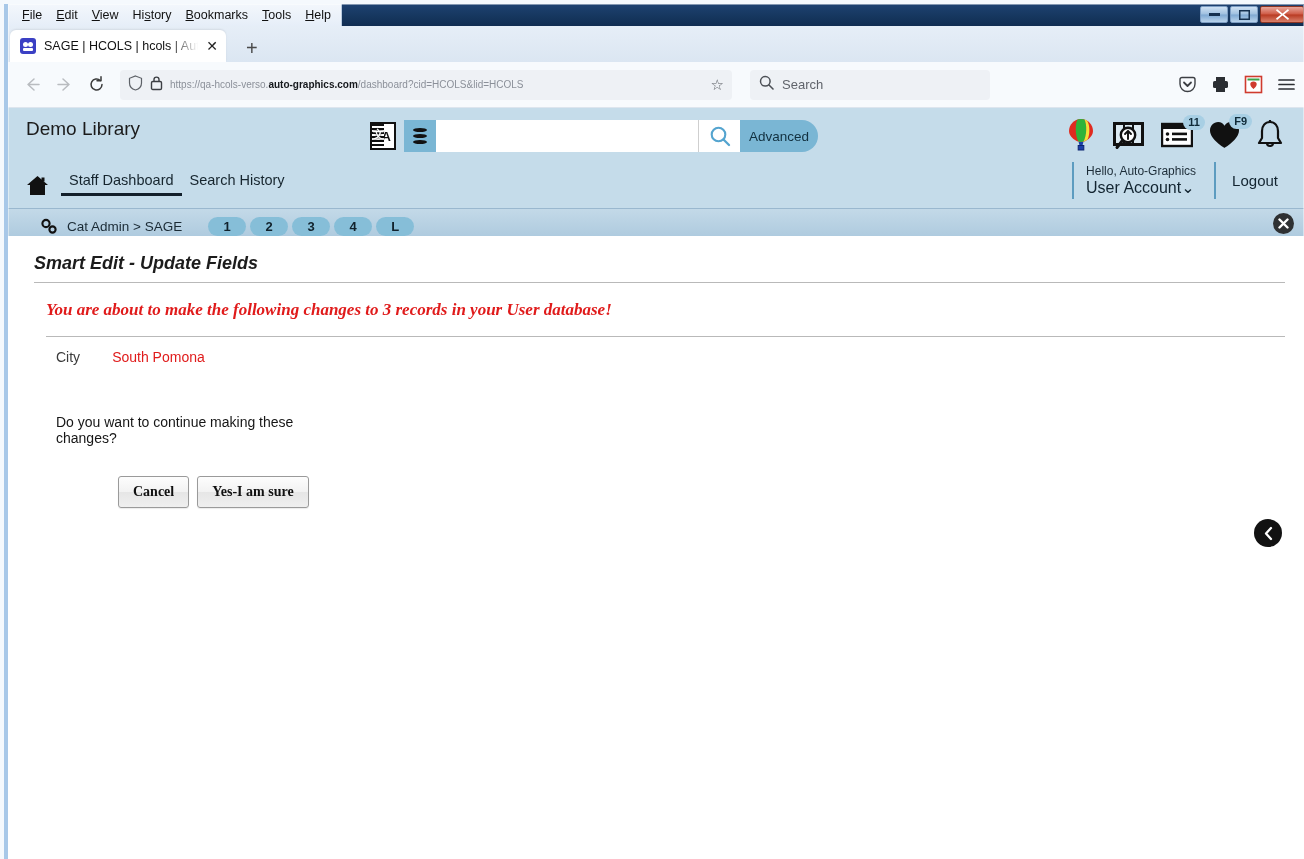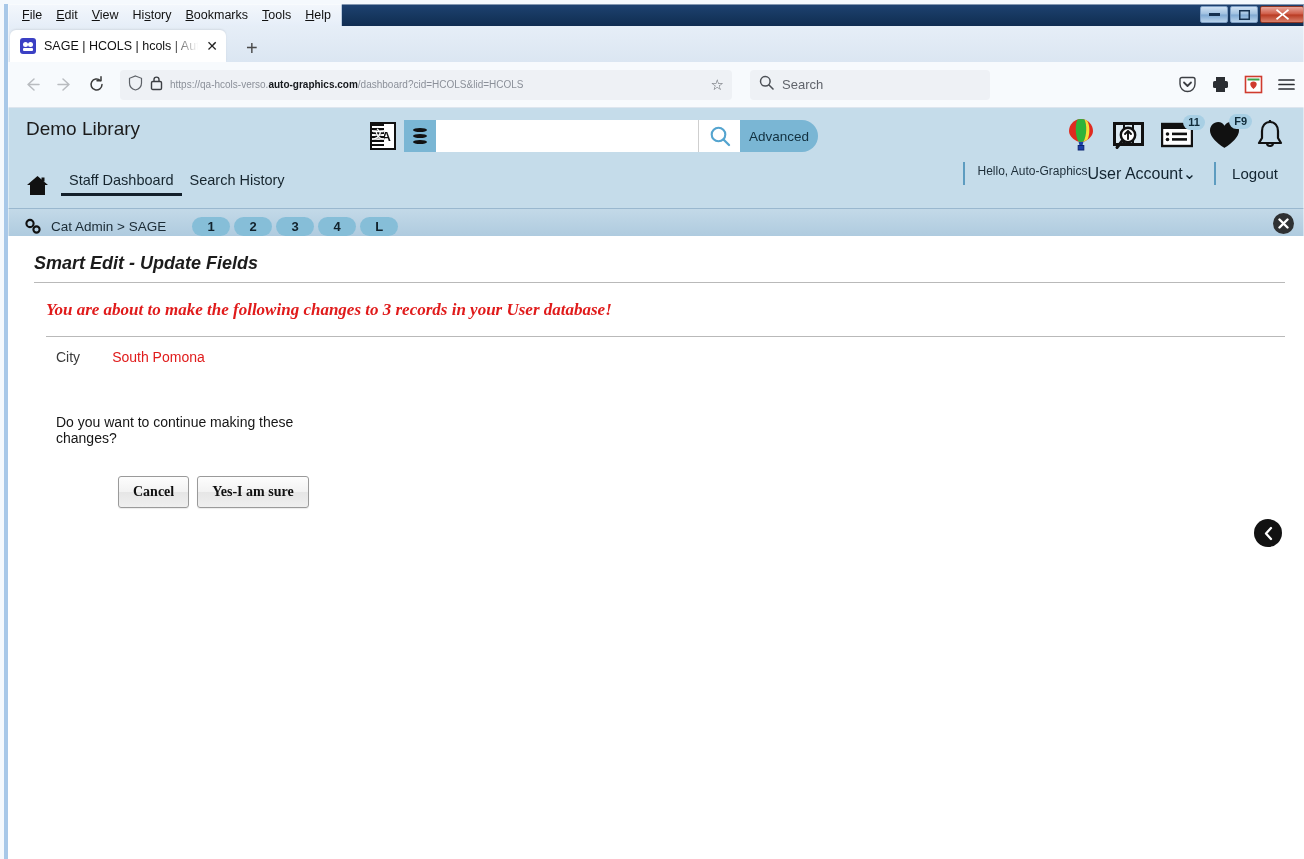--- a/index.html
+++ b/index.html
@@ -242,35 +242,35 @@
   .ntab.active::after {
     content: ""; position: absolute; left: 0; right: 0; bottom: 0;
     height: 3px; background: #13202b;
   }
   .account-block {
     position: absolute; right: 20px; top: 54px;
     display: flex; align-items: stretch; gap: 0;
   }
   .acct {
     border-left: 2px solid #5d9cc0; padding: 2px 18px 2px 12px;
-    display: flex; flex-direction: row; justify-content: center;
+    display: flex; flex-direction: column; justify-content: center;
   }
   .acct .hello { font-size: 12px; color: #1d2d38; }
   .acct .name { font-size: 16px; color: #122430; cursor: pointer; }
   .logout {
     border-left: 2px solid #5d9cc0; padding: 2px 6px 2px 16px;
     display: flex; align-items: center; font-size: 15px; color: #122430;
     cursor: pointer;
   }
 
   
   .crumbbar {
     position: absolute; left: 4px; top: 204px; width: 1296px; height: 36px;
     background: linear-gradient(180deg,#c3d9e8 0%,#a9c7dc 100%);
-    display: flex; align-items: center; padding: 0 10px;
+    display: flex; align-items: center; padding: 0 26px;
     border-top: 1px solid #9ab8cf;
   }
   .link-icon { margin: 0 8px 0 6px; display: flex; }
   .crumb-text { font-size: 13.5px; color: #1b2b35; }
   .pills { display: flex; gap: 4px; margin-left: 26px; }
   .pill {
     width: 38px; height: 19px; background: #86bed8;
     border-radius: 10px; display: flex; align-items: center;
     justify-content: center; font-size: 13px; font-weight: bold;
     color: #11222c; cursor: pointer;

